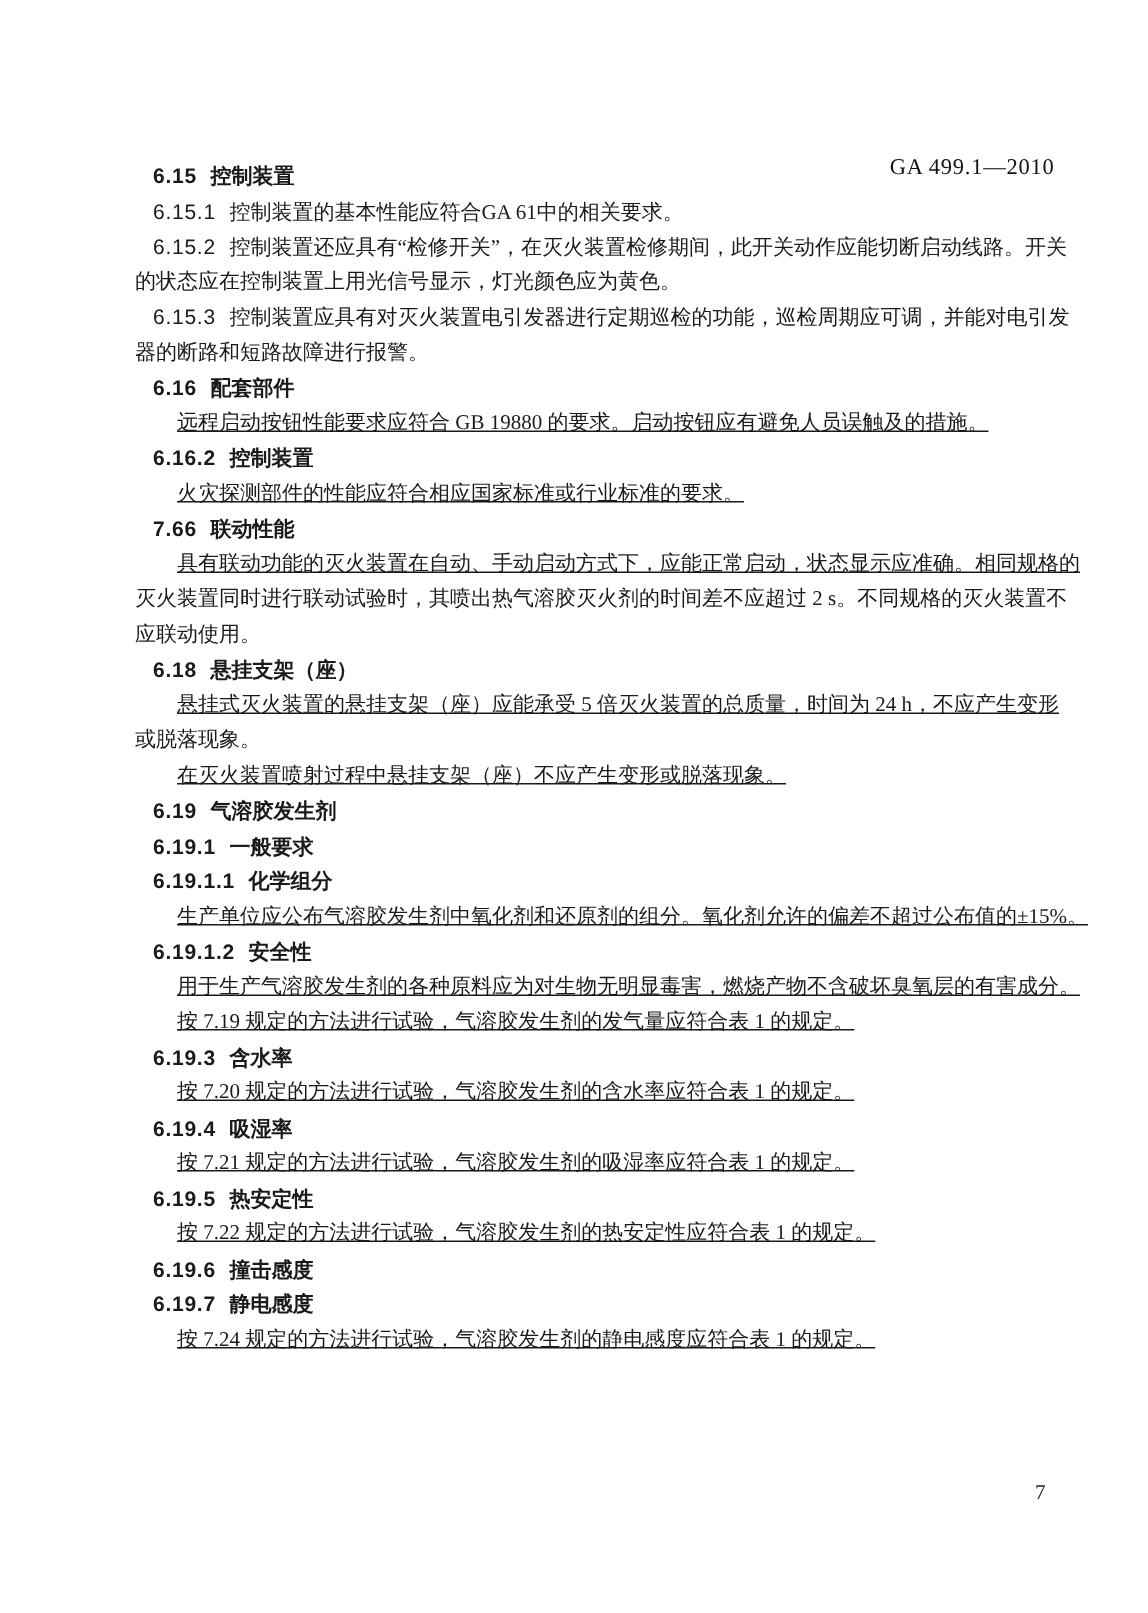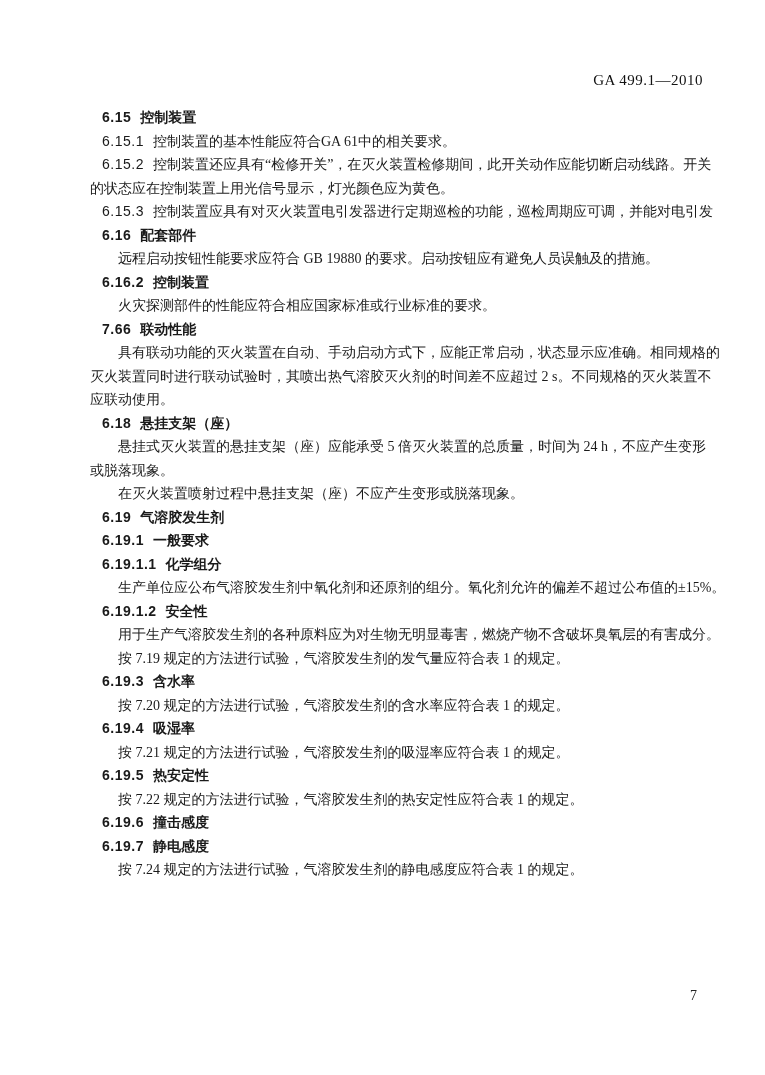--- a/index.html
+++ b/index.html
@@ -11,21 +11,21 @@
     position: relative;
     width: 765px;
     height: 1075px;
     background: #ffffff;
     color: #1a1a1a;
     font-family: "Liberation Serif", "DejaVu Serif", serif;
     overflow: hidden;
   }
   .doc-header {
     position: absolute;
-    top: 72px;
+    top: 104px;
     left: 90px;
     right: 62px;
     text-align: right;
     font-size: 15px;
     letter-spacing: 0.5px;
     color: #111;
   }
   .doc-body {
     position: absolute;
     top: 106px;
@@ -34,20 +34,21 @@
   }
   .line {
     height: 23.5px;
     line-height: 23.5px;
     font-size: 14px;
     white-space: nowrap;
     color: #1a1a1a;
   }
   .line.indent {
     padding-left: 28px;
+    text-decoration: underline;
   }
   .num {
     letter-spacing: 0.5px;
     margin-right: 9px;
     font-family: Liberation Sans, sans-serif;
     margin-left: 12px;
   }
   .line.heading .num {
     font-weight: 600;
   }
@@ -70,20 +71,21 @@
 
 <div class="page">
   <div class="doc-header">GA 499.1—2010</div>
 
   <div class="doc-body">
       <div class="line heading"><span class="num">6.15</span><span class="heading-title">控制装置</span></div>
       <div class="line"><span class="num">6.15.1</span><span>控制装置的基本性能应符合GA 61中的相关要求。</span></div>
       <div class="line"><span class="num">6.15.2</span><span>控制装置还应具有“检修开关”，在灭火装置检修期间，此开关动作应能切断启动线路。开关</span></div>
       <div class="line">的状态应在控制装置上用光信号显示，灯光颜色应为黄色。</div>
       <div class="line"><span class="num">6.15.3</span><span>控制装置应具有对灭火装置电引发器进行定期巡检的功能，巡检周期应可调，并能对电引发</span></div>
+      <div class="line">器的断路和短路故障进行报警。</div>
       <div class="line heading"><span class="num">6.16</span><span class="heading-title">配套部件</span></div>
       <div class="line indent">远程启动按钮性能要求应符合 GB 19880 的要求。启动按钮应有避免人员误触及的措施。</div>
       <div class="line heading"><span class="num">6.16.2</span><span class="heading-title">控制装置</span></div>
       <div class="line indent">火灾探测部件的性能应符合相应国家标准或行业标准的要求。</div>
       <div class="line heading"><span class="num">7.66</span><span class="heading-title">联动性能</span></div>
       <div class="line indent">具有联动功能的灭火装置在自动、手动启动方式下，应能正常启动，状态显示应准确。相同规格的</div>
       <div class="line">灭火装置同时进行联动试验时，其喷出热气溶胶灭火剂的时间差不应超过 2 s。不同规格的灭火装置不</div>
       <div class="line">应联动使用。</div>
       <div class="line heading"><span class="num">6.18</span><span class="heading-title">悬挂支架（座）</span></div>
       <div class="line indent">悬挂式灭火装置的悬挂支架（座）应能承受 5 倍灭火装置的总质量，时间为 24 h，不应产生变形</div>

